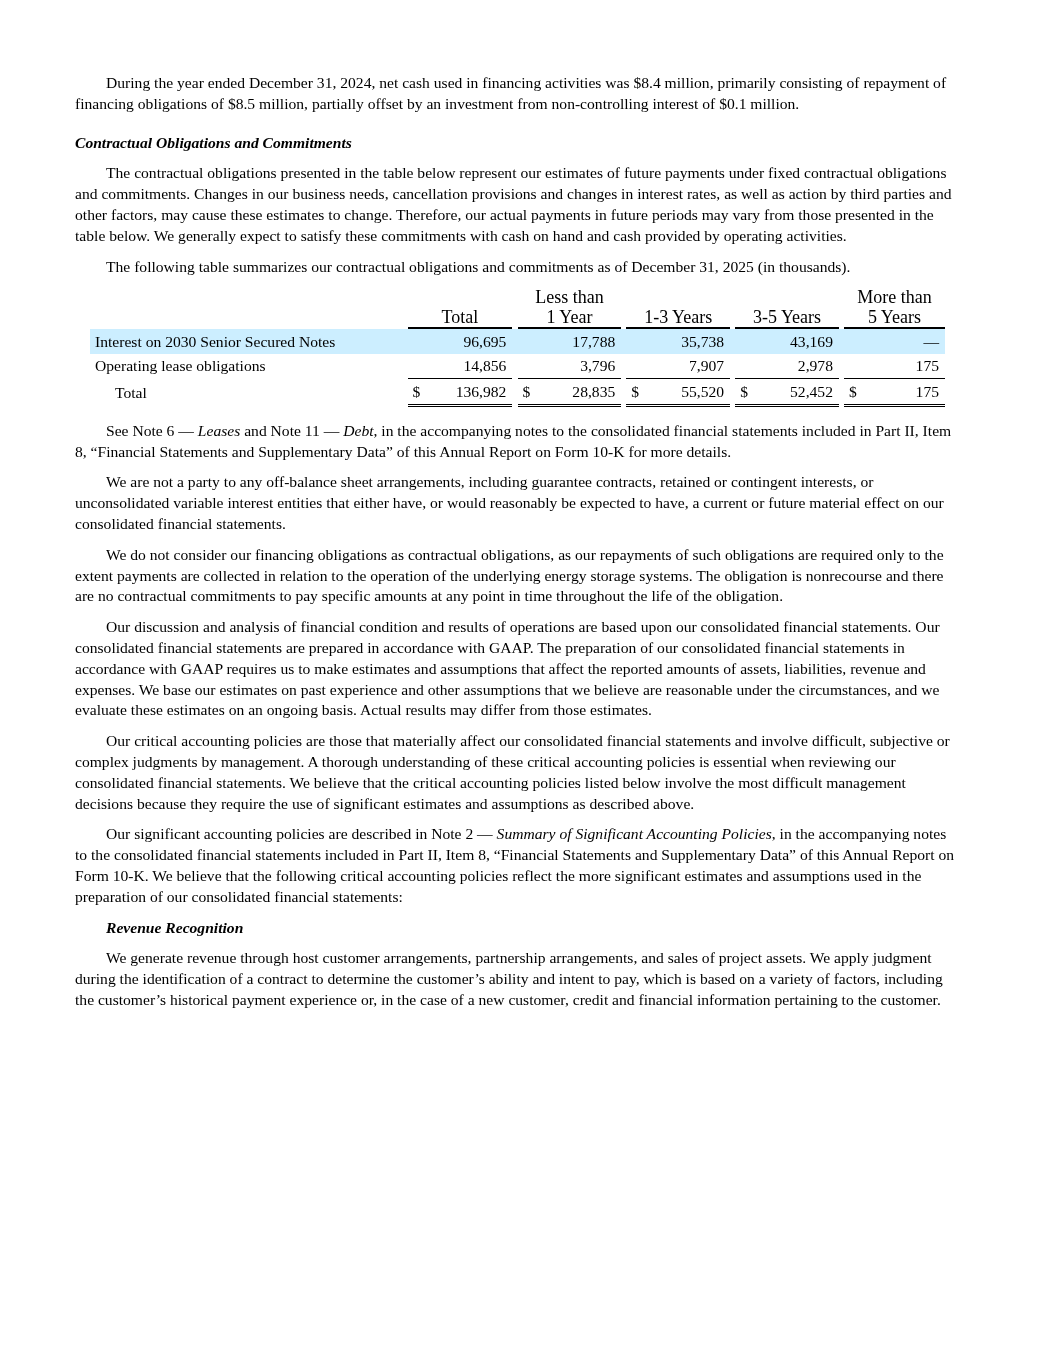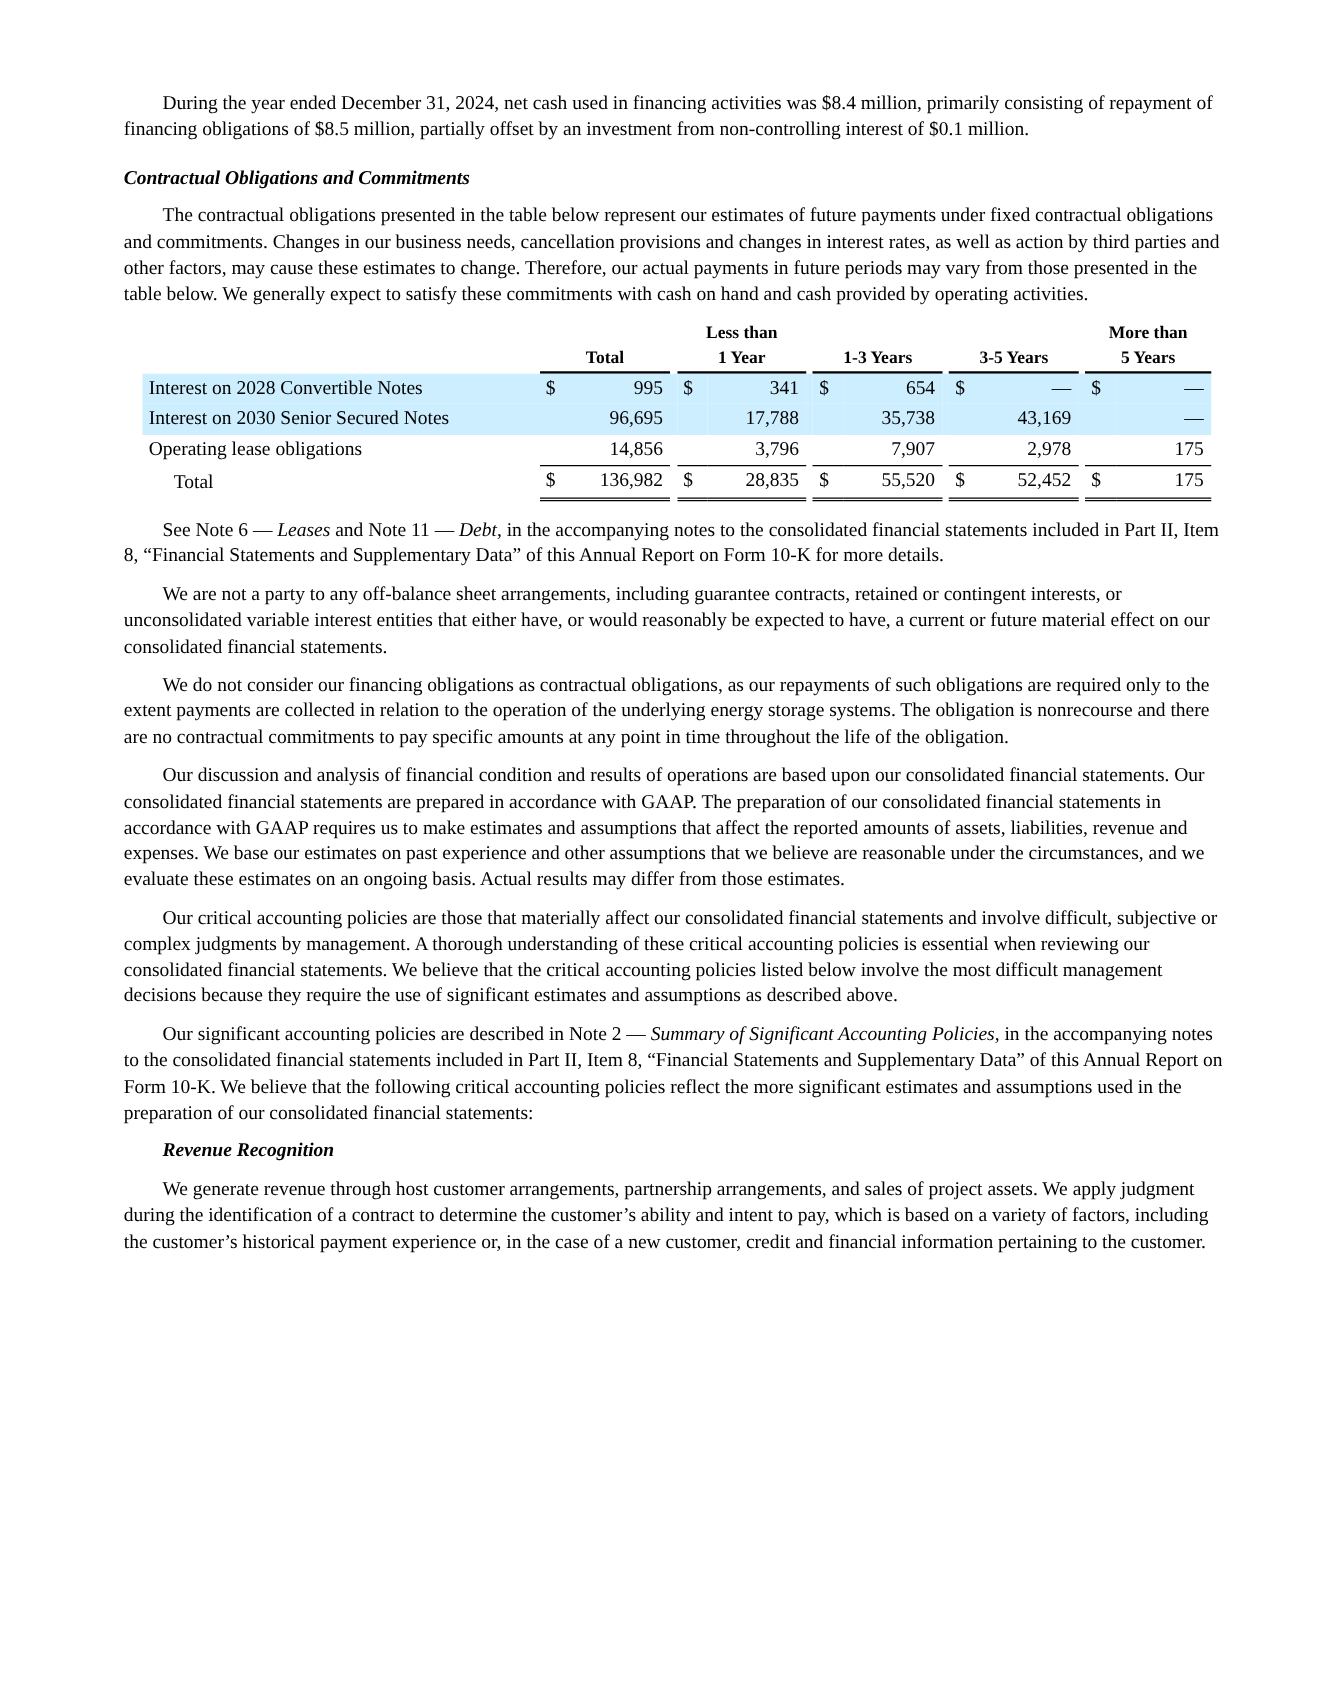--- a/index.html
+++ b/index.html
@@ -1,49 +1,50 @@
 <!DOCTYPE html>
 <html><head>
 <meta charset="utf-8">
 <style>
   html, body { margin: 0; padding: 0; background: #ffffff; }
   body {
     width: 1055px; height: 1365px; position: relative; overflow: hidden;
     font-family: "Liberation Serif", "DejaVu Serif", serif;
     color: #000; font-size: 15.6px; line-height: 20.8px;
   }
-  .page { position: absolute; left: 99px; top: 73px; width: 885px; }
+  .page { position: absolute; left: 75px; top: 73px; width: 885px; }
   p { margin: 0 0 10px 0; text-indent: 31px; text-align: left; }
   .h-italic { font-weight: bold; font-style: italic; margin: 0 0 10px 0; }
   .h-bold { font-weight: bold; margin: 0 0 10px 0; }
   .h-sub { font-weight: bold; font-style: italic; margin: 0 0 10px 31px; }
   .gap { height: 8px; }
 
   table.obl { border-collapse: separate; border-spacing: 0; margin: 8px 0 14px 15px; width: 855px; font-size: 15.6px; }
-  table.obl th { font-size: 14px; font-weight: bold; line-height: 20px; padding: 0; text-align: center; }
+  table.obl th { font-size: 18px; font-weight: normal; line-height: 20px; padding: 0; text-align: center; }
   table.obl td { padding: 0; height: 24.5px; line-height: 20px; }
   .lbl { padding-left: 5px !important; width: 305px; white-space: nowrap; }
   .cur { width: 22px; text-align: left; padding-left: 5px !important; }
   .num { text-align: right; width: 78px; padding-right: 6px !important; }
   .gapc { width: 6px; }
   tr.shade td.c { background: #cceeff; }
   tr.shade td.gapc { background: #cceeff; }
   .hdrline { border-bottom: 2px solid #000; }
   .tot td.cur, .tot td.num { border-top: 1.5px solid #000; border-bottom: 3.5px double #000; }
   .tot td.lbl { padding-left: 25px !important; }
   .pageno { position: absolute; top: 1368px; left: 0; width: 1055px; text-align: center; }
 </style>
 </head>
 <body>
 
 <div class="page">
   <p>During the year ended December 31, 2024, net cash used in financing activities was $8.4 million, primarily consisting of repayment of financing obligations of $8.5 million, partially offset by an investment from non-controlling interest of $0.1 million.</p>
   <div class="gap"></div>
   <div class="h-italic">Contractual Obligations and Commitments</div>
   <p>The contractual obligations presented in the table below represent our estimates of future payments under fixed contractual obligations and commitments. Changes in our business needs, cancellation provisions and changes in interest rates, as well as action by third parties and other factors, may cause these estimates to change. Therefore, our actual payments in future periods may vary from those presented in the table below. We generally expect to satisfy these commitments with cash on hand and cash provided by operating activities.</p>
+  <p>The following table summarizes our contractual obligations and commitments as of December 31, 2025 (in thousands).</p>
 
   <table class="obl">
     <thead>
       <tr>
         <th></th>
         <th colspan="2"></th>
           <th class="gapc"></th>
         <th colspan="2">Less than</th>
           <th class="gapc"></th>
         <th colspan="2"></th>
@@ -59,37 +60,20 @@
         <th colspan="2" class="hdrline">1 Year</th>
           <th class="gapc"></th>
         <th colspan="2" class="hdrline">1-3 Years</th>
           <th class="gapc"></th>
         <th colspan="2" class="hdrline">3-5 Years</th>
           <th class="gapc"></th>
         <th colspan="2" class="hdrline">5 Years</th>
       </tr>
     </thead>
     <tbody>
-      <tr class="shade">
-        <td class="c lbl">Interest on 2028 Convertible Notes</td>
-        <td class="c cur">$</td>
-          <td class="c num">995</td>
-          <td class="gapc"></td>
-        <td class="c cur">$</td>
-          <td class="c num">341</td>
-          <td class="gapc"></td>
-        <td class="c cur">$</td>
-          <td class="c num">654</td>
-          <td class="gapc"></td>
-        <td class="c cur">$</td>
-          <td class="c num">—</td>
-          <td class="gapc"></td>
-        <td class="c cur">$</td>
-          <td class="c num">—</td>
-      </tr>
       <tr class="shade">
         <td class="c lbl">Interest on 2030 Senior Secured Notes</td>
         <td class="c cur"></td>
           <td class="c num">96,695</td>
           <td class="gapc"></td>
         <td class="c cur"></td>
           <td class="c num">17,788</td>
           <td class="gapc"></td>
         <td class="c cur"></td>
           <td class="c num">35,738</td>

